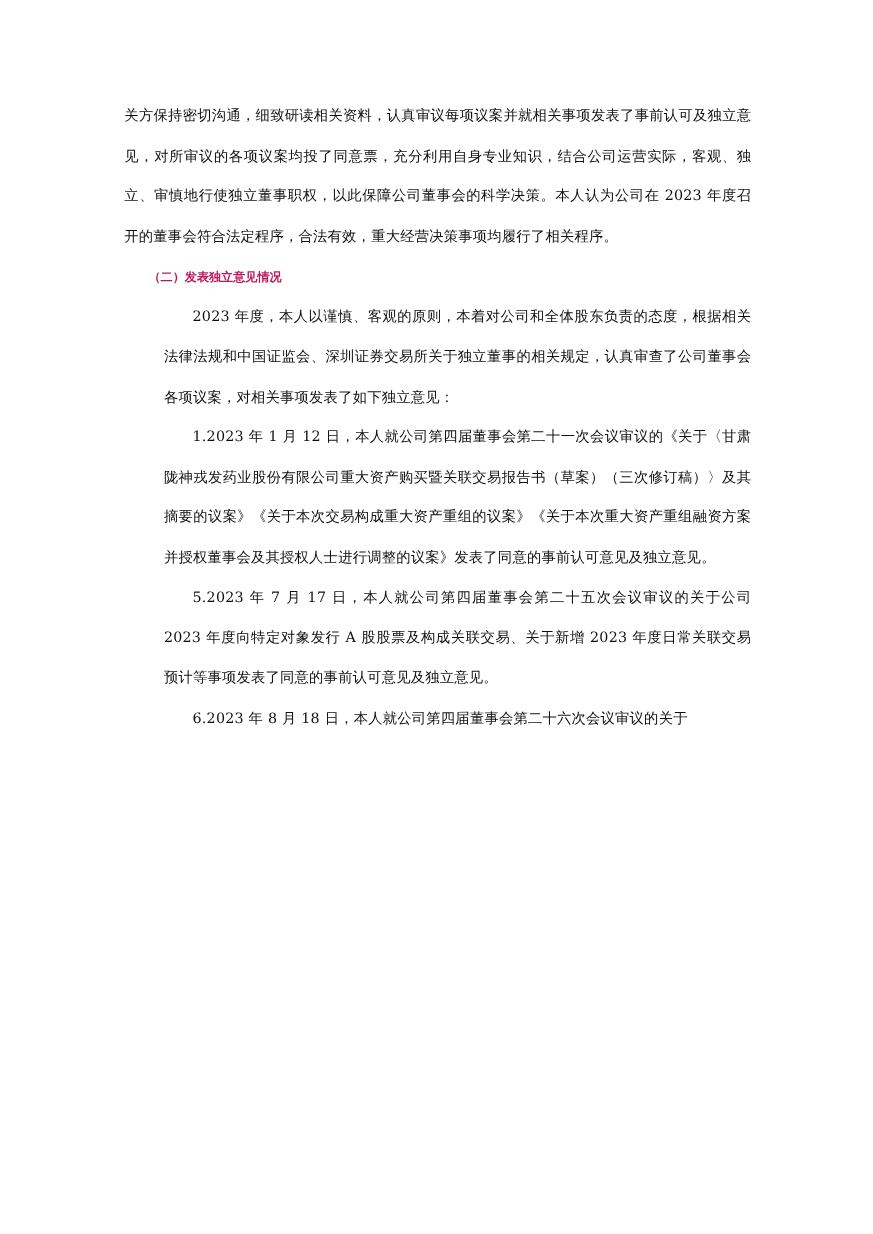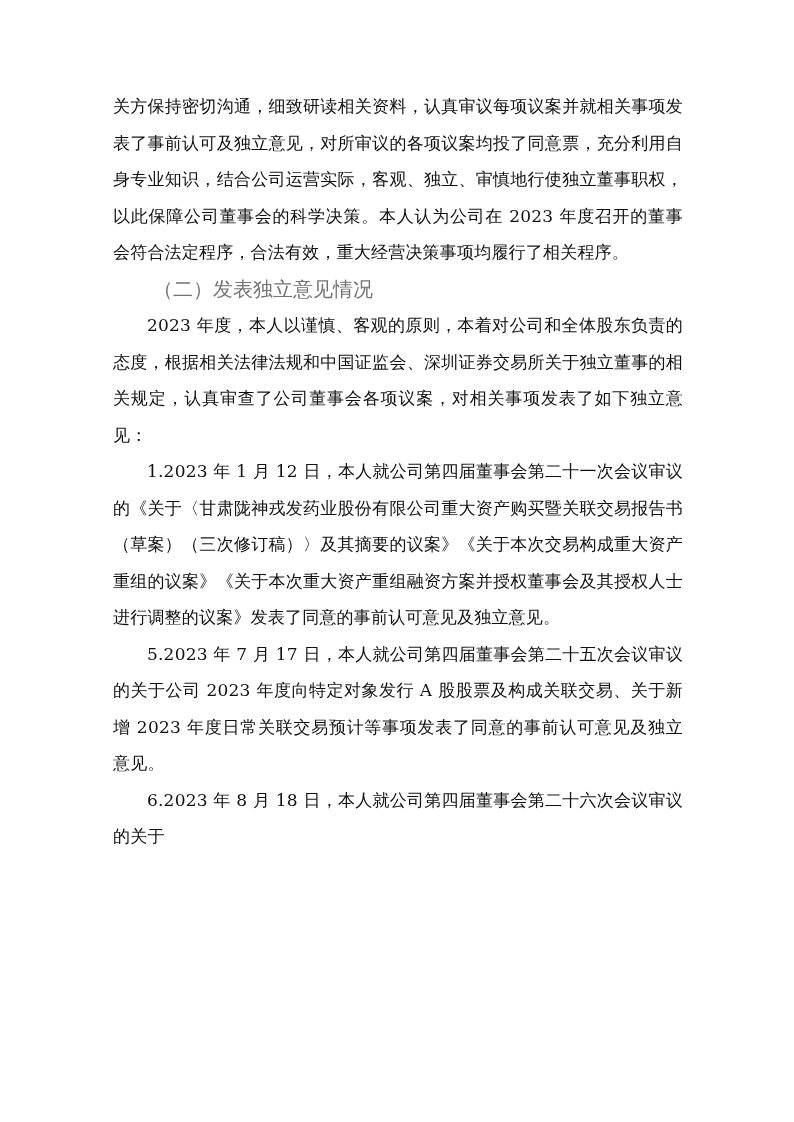--- a/index.html
+++ b/index.html
@@ -24,37 +24,38 @@
     overflow: hidden;
   }
   .content {
     position: absolute;
     left: 113px;
     top: 88px;
     width: 570px;
   }
   .para {
     margin: 0 0 0 0;
-    font-size: 17px;
+    font-size: 13px;
     line-height: 36.5px;
     color: #101010;
     text-align: justify;
     text-justify: inter-ideograph;
     font-family: "DejaVu Serif", "Liberation Serif", serif;
     letter-spacing: 0.2px;
   }
   .indent-2 {
     text-indent: 2em;
+    margin-left: 36px;
   }
   .heading {
     margin: 0;
-    font-size: 20px;
+    font-size: 11px;
     line-height: 36.5px;
-    color: #737373;
-    font-weight: normal;
+    color: #be185d;
+    font-weight: bold;
     text-indent: 2em;
     font-family: "DejaVu Serif", "Liberation Serif", serif;
   }
 </style>
 </head>
 <body>
 
 <div class="page">
   <div class="content">
 

